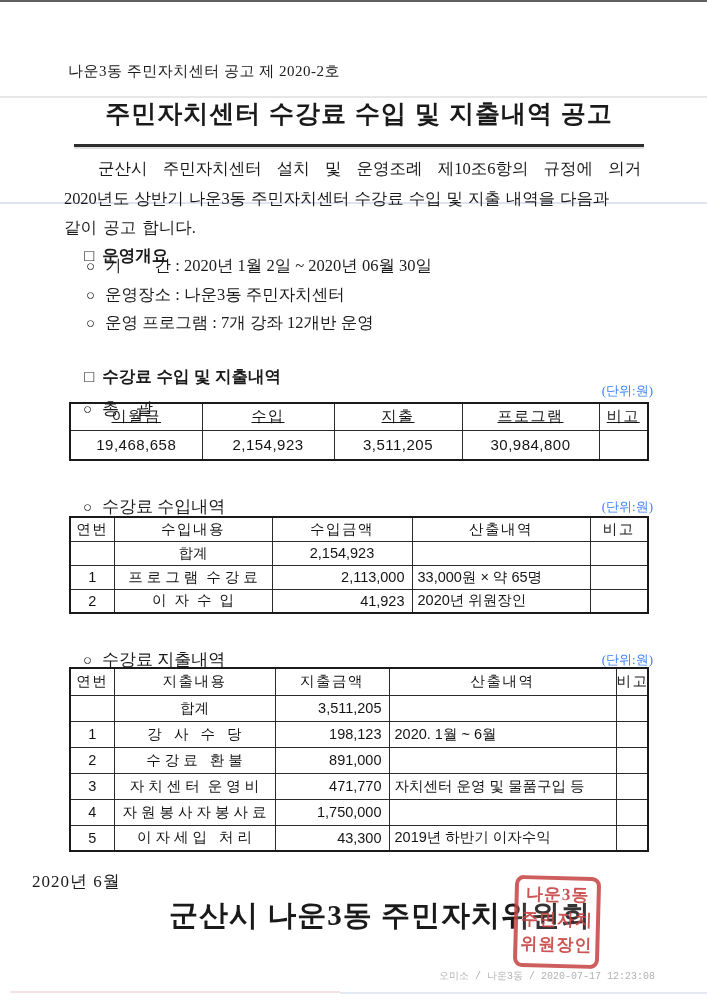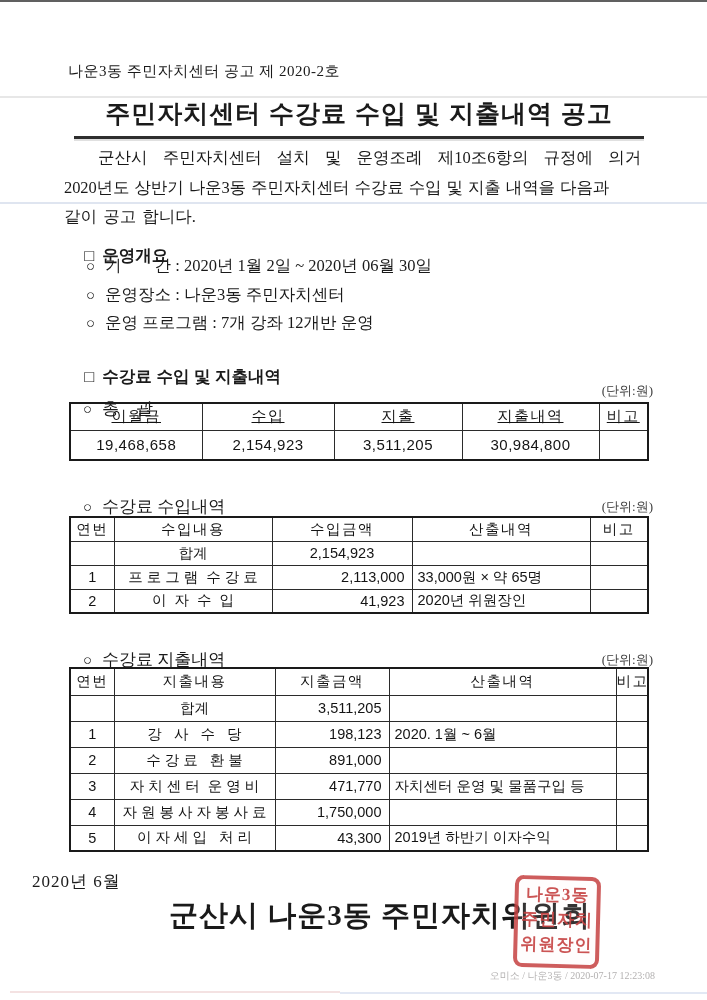--- a/index.html
+++ b/index.html
@@ -12,43 +12,43 @@
   .art{position:absolute;pointer-events:none;}
   .art-top{top:0;left:0;right:0;height:2px;background:#606060;}
   .art-band{top:96px;left:0;right:0;height:2px;background:#e7e7e7;}
   .art-blue{top:202px;left:0;right:0;height:2px;background:rgba(150,170,205,0.30);}
   .art-b1{top:991px;left:10px;width:330px;height:2px;background:rgba(214,150,150,0.28);}
   .art-b2{top:992px;left:340px;width:367px;height:2px;background:rgba(150,172,214,0.28);}
   
   .doc-number{position:absolute;left:68px;top:62px;font-size:15px;letter-spacing:.5px;white-space:pre;}
   .title-wrap{
     position:absolute;left:74px;top:97px;width:570px;text-align:center;
-    border-bottom:3px solid #2e2e2e;padding-bottom:6px;
+    border-bottom:3px solid #2e2e2e;padding-bottom:14px;
     box-shadow:0 2px 0 rgba(0,0,0,.12);
   }
   .title-wrap .t{
     font-family:"Liberation Sans","DejaVu Sans",sans-serif;
     font-weight:800;font-size:25px;letter-spacing:1px;white-space:pre;
   }
   
-  .intro{position:absolute;left:64px;top:143px;width:598px;font-size:16.5px;line-height:29.5px;}
+  .intro{position:absolute;left:64px;top:154px;width:598px;font-size:16.5px;line-height:29.5px;}
   .intro div{white-space:pre;}
   .il1{padding-left:34px;word-spacing:11px;}
   .il2{word-spacing:1px;letter-spacing:-0.1px;}
   .il3{word-spacing:2px;}
   
   .sec{position:absolute;font-family:"Liberation Sans","DejaVu Sans",sans-serif;
        font-weight:700;font-size:16.5px;white-space:pre;}
   .sec .sq{font-weight:400;margin-right:8px;}
   .ov-items{position:absolute;left:86px;top:252px;font-size:16.5px;line-height:28.5px;}
   .ov-items .row{white-space:pre;}
   .ov-items .ci{margin-right:10px;font-size:15px;}
   .tbl-label{position:absolute;font-size:17px;white-space:pre;}
   .tbl-label .ci{margin-right:10px;font-size:15px;}
-  .unit{position:absolute;font-size:13px;color:#404040;white-space:pre;}
+  .unit{position:absolute;font-size:13px;color:#3b82f6;white-space:pre;}
   
   table{border-collapse:collapse;table-layout:fixed;position:absolute;
         font-family:"Liberation Sans","DejaVu Sans",sans-serif;font-size:14.5px;color:#141414;}
   td,th{border:1px solid #2b2b2b;overflow:hidden;white-space:pre;padding:0;font-weight:400;}
   table{border:2px solid #1a1a1a;}
   th{text-align:center;letter-spacing:1.5px;}
   .t1{left:69px;top:402px;width:578px;font-size:15px;}
   .t1 tr.hd{height:27px;text-decoration:underline;} .t1 tr.dt{height:30px;}
   .t1 td{text-align:center;letter-spacing:.5px;}
   .t2{left:69px;top:516px;width:578px;}
@@ -66,21 +66,21 @@
   .org{position:absolute;left:95px;top:896px;width:570px;text-align:center;
     font-weight:700;font-size:29px;letter-spacing:1px;white-space:pre;}
   .stamp{
     position:absolute;left:514px;top:876px;width:78px;height:82px;
     border:4px solid rgba(197,65,65,0.85);border-radius:9px;
     transform:rotate(1.5deg);padding:2px 0 0 0;text-align:center;
     color:rgba(197,65,65,0.9);font-weight:700;font-size:17px;line-height:25px;
     letter-spacing:1px;background:rgba(255,240,240,0.12);
   }
   .print-info{position:absolute;right:52px;top:969px;font-size:10px;color:#b3b1b1;
-    font-family:Liberation Serif, serif;white-space:pre;}
+    font-family:Liberation Mono, monospace;white-space:pre;}
 </style>
 </head>
 <body>
 
 <div class="page">
 
   <div class="art art-top"></div>
   <div class="art art-band"></div>
   <div class="art art-blue"></div>
   <div class="art art-b1"></div>
@@ -120,21 +120,21 @@
         <col style="width:132px">
         <col style="width:128px">
         <col style="width:137px">
         <col style="width:49px">
       </colgroup>
     <tbody>
         <tr class="hd">
       <th>이월금</th>
       <th>수입</th>
       <th>지출</th>
-      <th>지출내역</th>
+      <th>프로그램</th>
       <th>비고</th>
     </tr>
     <tr class="dt">
       <td>19,468,658</td>
       <td>2,154,923</td>
       <td>3,511,205</td>
       <td>30,984,800</td>
       <td></td>
     </tr>
   </tbody>

